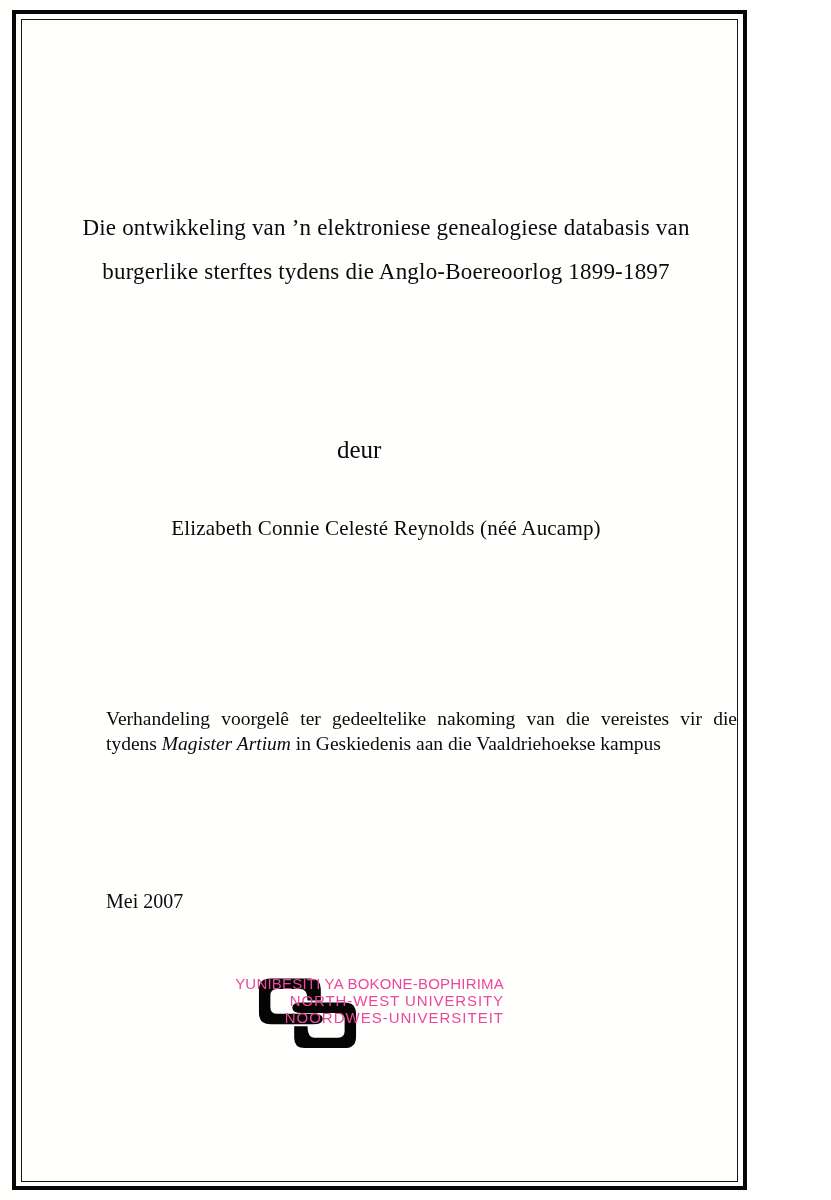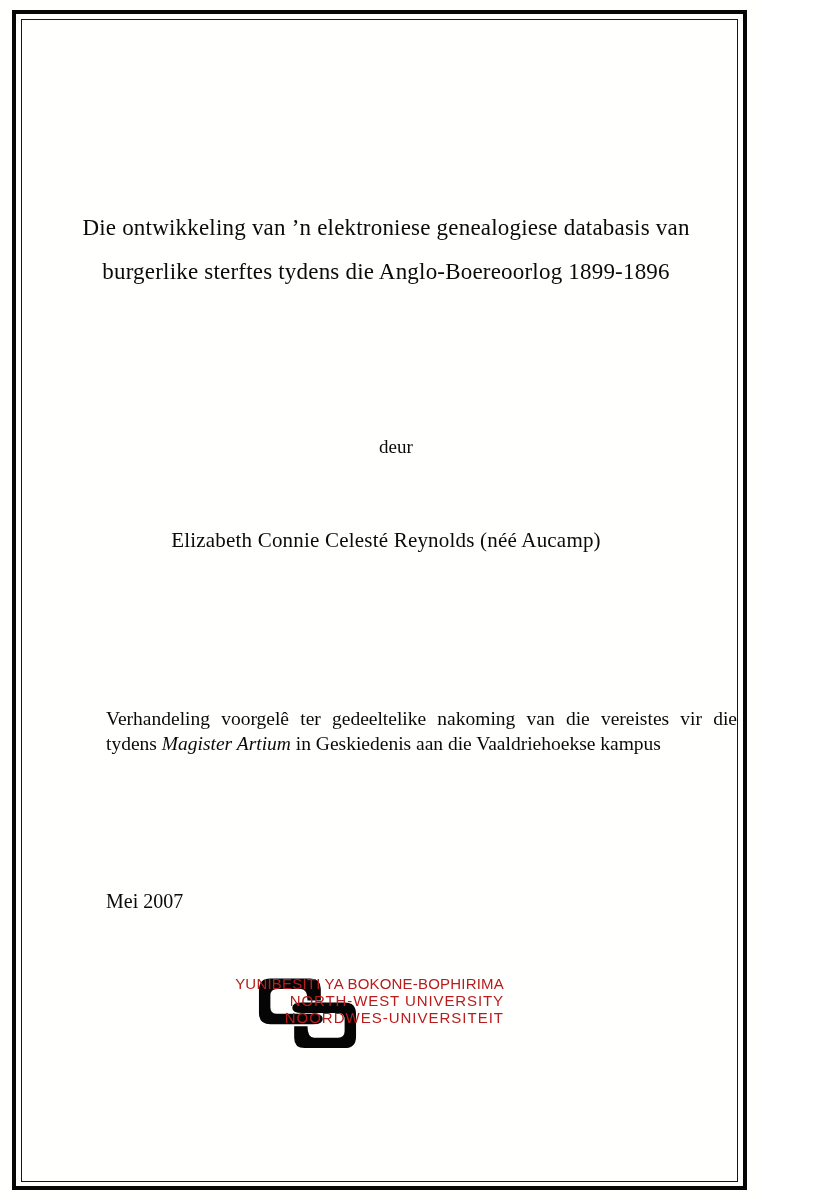--- a/index.html
+++ b/index.html
@@ -26,26 +26,25 @@
     position: absolute;
     left: 24px; right: 12px; top: 206px;
     text-align: center;
     font-size: 23px;
     line-height: 44px;
     letter-spacing: 0.2px;
   }
   .byline {
     position: absolute;
     left: 337px; top: 436px;
-    font-size: 19px;
-    margin-left: 42px;
+    font-size: 25px;
   }
   .author {
     position: absolute;
-    left: 0; right: 32px; top: 528px;
+    left: 0; right: 32px; top: 516px;
     text-align: center;
     font-size: 21px;
     letter-spacing: 0.2px;
     padding-left: 44px;
   }
   .submission {
     position: absolute;
     left: 106px; width: 631px; top: 662px;
     font-size: 19.5px;
     line-height: 24.5px;
@@ -65,39 +64,39 @@
     position: absolute;
     left: 257px; top: 971px;
   }
   .logo-text {
     position: absolute;
     right: 256px; top: 975px;
     text-align: right;
     font-family: "Liberation Sans", sans-serif;
     font-size: 15px;
     line-height: 17px;
-    color: #b91c1c;
+    color: #ec4899;
     white-space: nowrap;
   }
   .logo-text .l1 { letter-spacing: 0.2px; }
   .logo-text .l2 { letter-spacing: 0.9px; }
   .logo-text .l3 { letter-spacing: 1.0px; }
   em { font-style: italic; text-align: right; }
 </style>
 </head>
 <body>
 
 <div class="page">
 
   <div class="frame-outer"></div>
   <div class="frame-inner"></div>
 
   <div class="thesis-title">
     <div>Die ontwikkeling van ’n elektroniese genealogiese databasis van</div>
-    <div>burgerlike sterftes tydens die Anglo-Boereoorlog 1899-1896</div>
+    <div>burgerlike sterftes tydens die Anglo-Boereoorlog 1899-1897</div>
   </div>
 
   <div class="byline">deur</div>
 
   <div class="author">Elizabeth Connie Celesté Reynolds (néé Aucamp)</div>
 
   <div class="submission">
     <div class="sub-line-justify">Verhandeling voorgelê ter gedeeltelike nakoming van die vereistes vir die</div>
     <div><span>tydens </span><em>Magister Artium</em><span> in Geskiedenis aan die Vaaldriehoekse kampus</span></div>
   </div>

